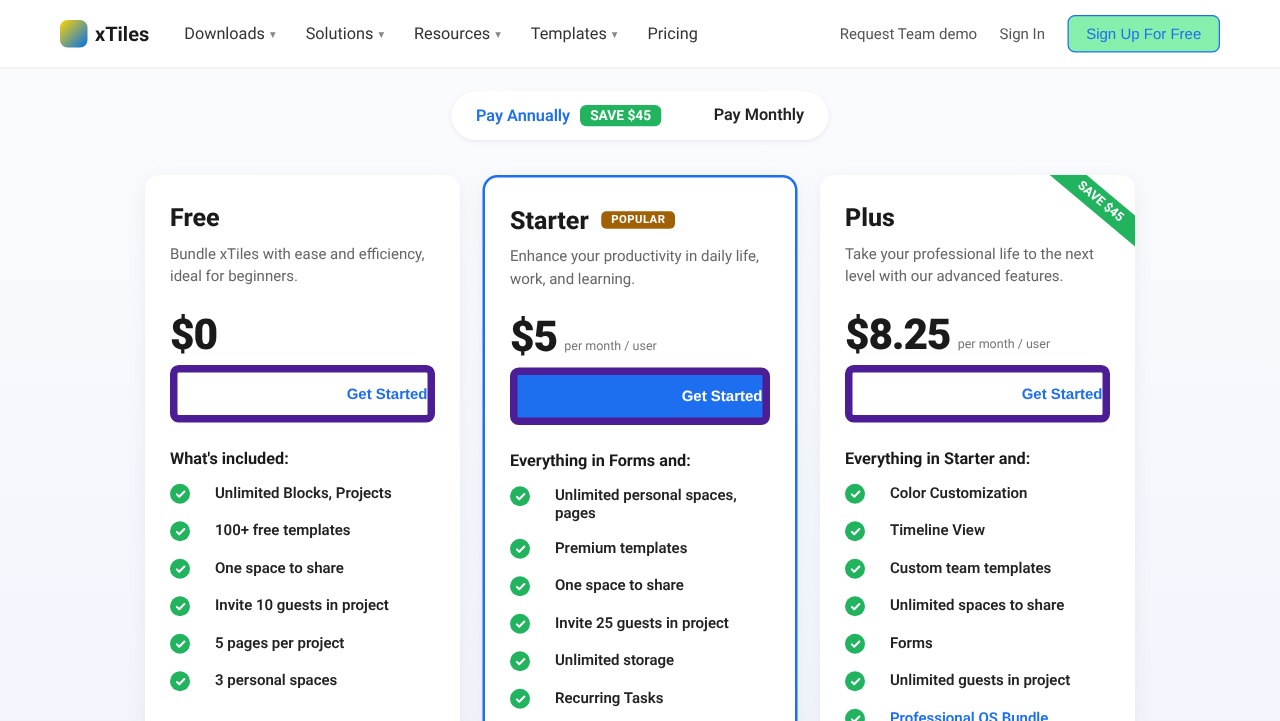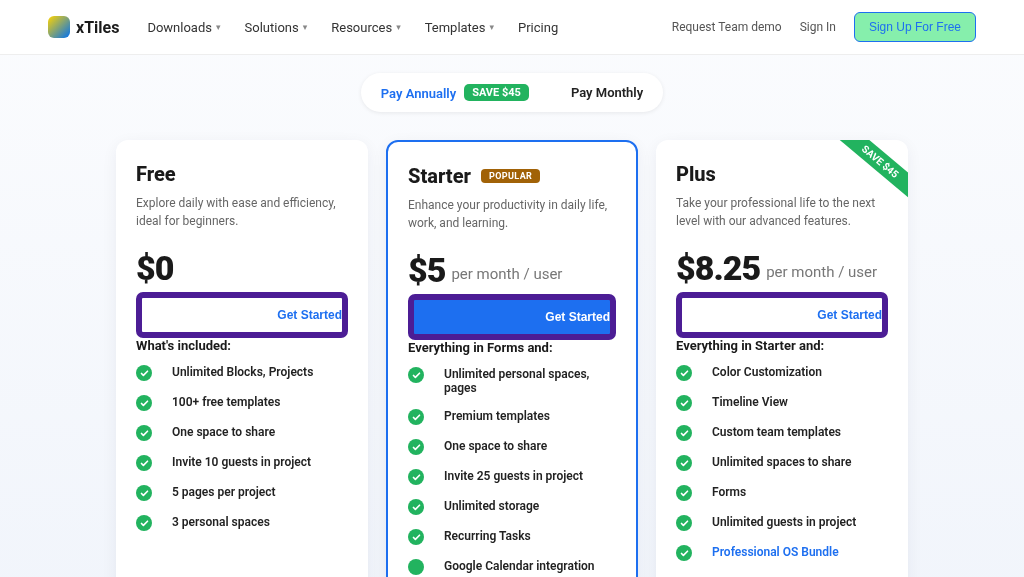--- a/index.html
+++ b/index.html
@@ -20,25 +20,25 @@
 .toggle-opt.inactive { color:#222; }
 .save-pill { background:#22b35f; color:#fff; font-size:11px; font-weight:700; padding:2px 8px; border-radius:5px; }
 .plans { display:flex; gap:18px; justify-content:center; padding:28px 48px 40px; }
 .card { background:#fff; border-radius:12px; padding:22px 20px 28px; width:252px; box-shadow:0 4px 16px rgba(20,30,60,0.06); position:relative; overflow:hidden; }
 .card.highlight { border:2px solid #1d6ff0; }
 .plan-name { font-size:20px; font-weight:800; display:flex; align-items:center; gap:10px; }
 .pop-badge { background:#a16207; color:#fff; font-size:9px; font-weight:700; padding:2px 8px; border-radius:4px; letter-spacing:.4px; }
 .plan-desc { font-size:12px; color:#666; line-height:1.5; margin-top:8px; min-height:36px; }
 .price-row { display:flex; align-items:flex-end; gap:6px; margin-top:18px; }
 .price { font-size:34px; font-weight:900; letter-spacing:-1px; }
-.per { font-size:15px; color:#777; padding-bottom:7px;text-align:right; }
+.per { font-size:10px; color:#777; padding-bottom:7px;text-align:right; }
 .cta { display:block; width:100%; text-align:right; font-size:12px; font-weight:600; padding:10px 0; border-radius:7px; margin-top:4px; cursor:pointer; border:6px solid #4c1d95; }
 .cta.outline { background:#fff; color:#1d6ff0; }
 .cta.solid { background:#1d6ff0; color:#fff; }
-.incl-title { font-size:13px; font-weight:700; margin-bottom:12px; }
+.incl-title { font-size:13px; font-weight:700; margin-top:22px; margin-bottom:12px; }
 .feat { display:flex; align-items:flex-start; gap:20px; font-size:12px; font-weight:600; color:#222; margin-bottom:14px; }
 .feat.link span.ft { color:#1d6ff0; }
 .check { width:16px; height:16px; border-radius:50%; background:#22b35f; display:flex; align-items:center; justify-content:center; flex-shrink:0; }
 .check svg { width:9px; height:9px; }
 .ribbon { position:absolute; top:12px; right:-34px; background:#22b35f; color:#fff; font-size:10px; font-weight:700; padding:4px 40px; transform:rotate(40deg); }
 </style>
 </head>
 <body>
 
 <div class="header">
@@ -84,21 +84,21 @@
       <span>Pay Monthly</span>
     </div>
   </div>
 </div>
 
 <div class="plans" id="plans">
     <div class="card">
       <div class="plan-name">
         <span>Free</span>
       </div>
-      <div class="plan-desc">Explore daily with ease and efficiency, ideal for beginners.</div>
+      <div class="plan-desc">Bundle xTiles with ease and efficiency, ideal for beginners.</div>
       <div class="price-row">
         <span class="price">$0</span>
       </div>
       <button class="cta outline">Get Started</button>
       <div class="incl-title">What's included:</div>
       <div class="feat">
         <span class="check">
           <svg viewBox="0 0 12 12">
             <path d="M2 6l2.5 2.5L10 3" stroke="#fff" stroke-width="2.2" fill="none" stroke-linecap="round" stroke-linejoin="round"></path>
           </svg>

